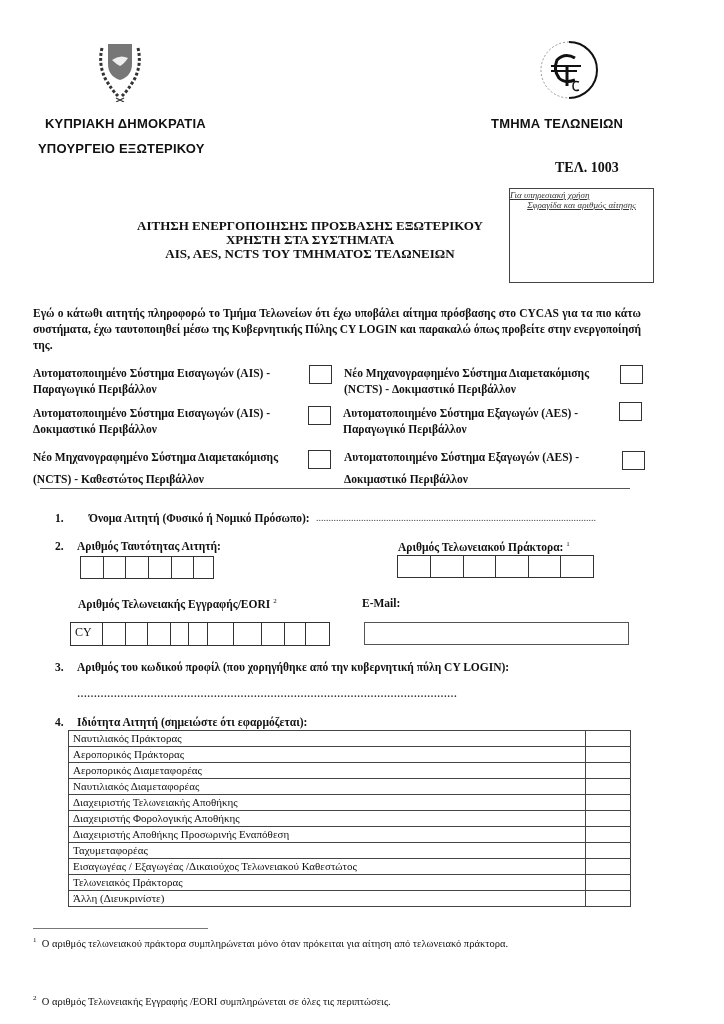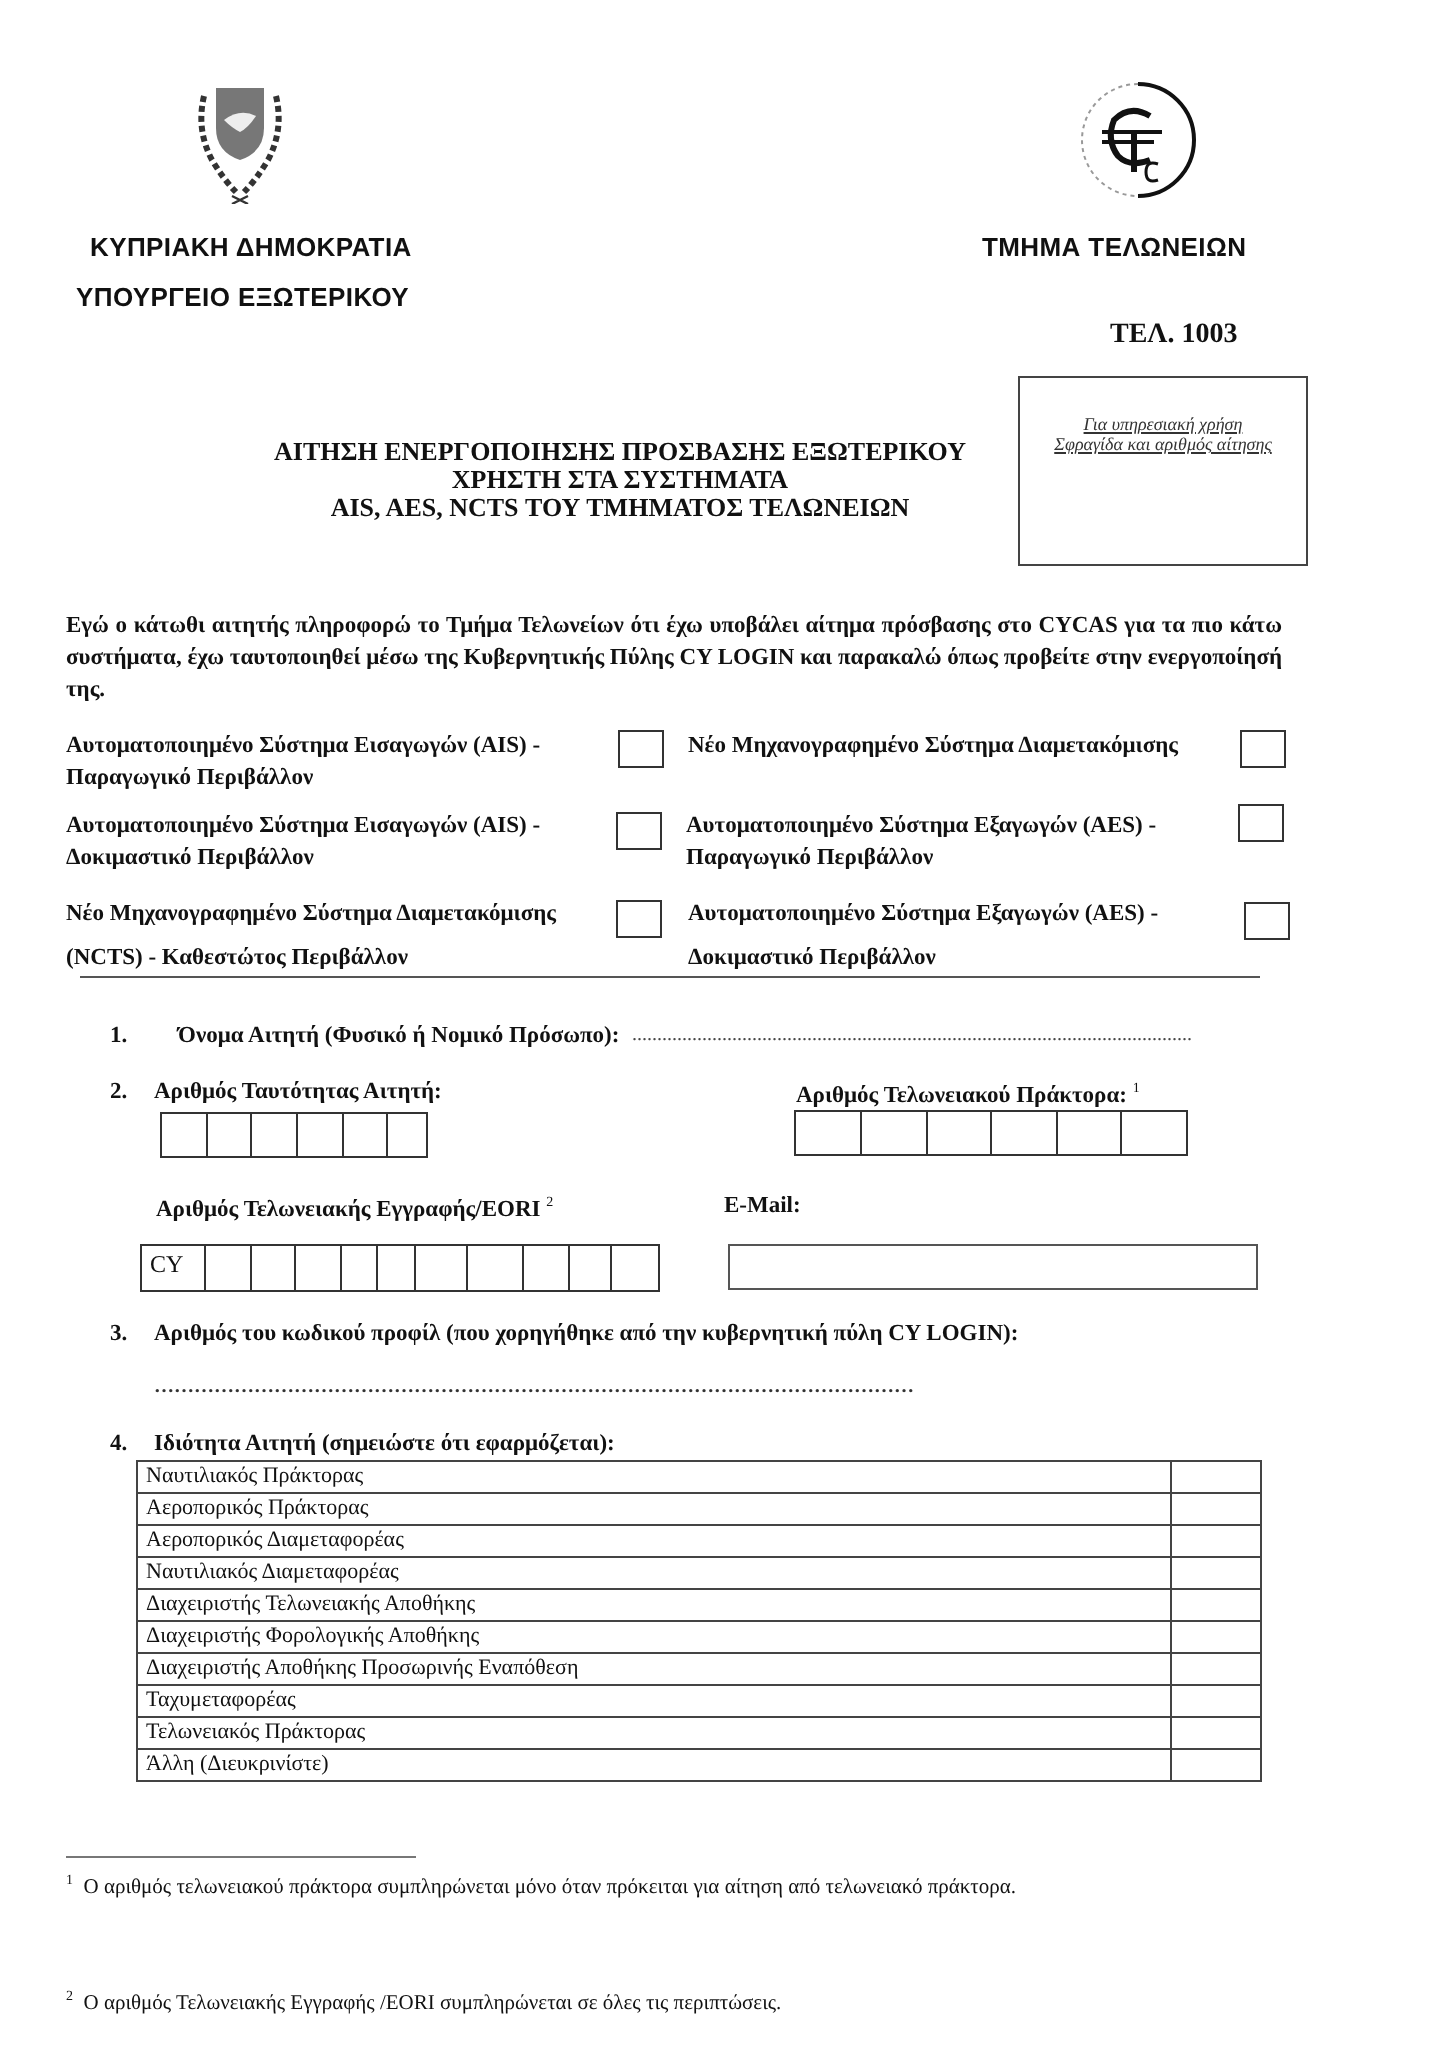--- a/index.html
+++ b/index.html
@@ -43,40 +43,41 @@
     <line x1="16" y1="28" x2="46" y2="28" stroke="#111" stroke-width="2"></line>
     <line x1="16" y1="33" x2="42" y2="33" stroke="#111" stroke-width="2"></line>
     <line x1="32" y1="28" x2="32" y2="48" stroke="#111" stroke-width="3"></line>
     <path d="M44 44 Q38 42 38 48 Q38 54 44 52" stroke="#111" stroke-width="1.5" fill="none"></path>
   </svg>
 </div>
 <div class="abs hdr" style="left:491px;top:116px;">ΤΜΗΜΑ ΤΕΛΩΝΕΙΩΝ</div>
 <div class="abs bold" style="left:555px;top:160px;font-size:14px;">ΤΕΛ. 1003</div>
 
 <div class="abs box" style="left:509px;top:188px;width:145px;height:95px;">
-  <div style="text-align:center;font-size:9px;font-style:italic;text-decoration:underline;line-height:10px;margin-top:18px;color:#333;">Για υπηρεσιακή χρήση</div>
+  <div style="font-size:9px;font-style:italic;text-decoration:underline;line-height:10px;margin-top:1px;color:#333;">Για υπηρεσιακή χρήση</div>
   <div style="text-align:center;font-size:9px;font-style:italic;text-decoration:underline;line-height:10px;color:#333;">Σφραγίδα και αριθμός αίτησης</div>
 </div>
 
 <div class="abs bold" style="left:100px;top:219px;width:420px;text-align:center;font-size:13px;line-height:14px;">
   <div>ΑΙΤΗΣΗ ΕΝΕΡΓΟΠΟΙΗΣΗΣ ΠΡΟΣΒΑΣΗΣ ΕΞΩΤΕΡΙΚΟΥ</div>
   <div>ΧΡΗΣΤΗ ΣΤΑ ΣΥΣΤΗΜΑΤΑ</div>
   <div>AIS, AES, NCTS ΤΟΥ ΤΜΗΜΑΤΟΣ ΤΕΛΩΝΕΙΩΝ</div>
 </div>
 
 <div class="abs bold" style="left:33px;top:305px;width:608px;font-size:11.5px;line-height:16px;text-align:justify;">Εγώ ο κάτωθι αιτητής πληροφορώ το Τμήμα Τελωνείων ότι έχω υποβάλει αίτημα πρόσβασης στο CYCAS για τα πιο κάτω συστήματα, έχω ταυτοποιηθεί μέσω της Κυβερνητικής Πύλης CY LOGIN και παρακαλώ όπως προβείτε στην ενεργοποίησή της.</div>
 
 <div class="sys" style="left:33px;top:365px;">
   <div>Αυτοματοποιημένο Σύστημα Εισαγωγών (AIS) -</div>
     <div>Παραγωγικό Περιβάλλον</div>
 </div>
 <div class="cb" style="left:309px;top:365px;"></div>
 
 <div class="sys" style="left:344px;top:365px;">
   <div>Νέο Μηχανογραφημένο Σύστημα Διαμετακόμισης</div>
+    <div>(NCTS) - Δοκιμαστικό Περιβάλλον</div>
 </div>
 <div class="cb" style="left:620px;top:365px;"></div>
 
 <div class="sys" style="left:33px;top:405px;">
   <div>Αυτοματοποιημένο Σύστημα Εισαγωγών (AIS) -</div>
     <div>Δοκιμαστικό Περιβάλλον</div>
 </div>
 <div class="cb" style="left:308px;top:406px;"></div>
 
 <div class="sys" style="left:343px;top:405px;">
@@ -177,20 +178,24 @@
       </tr>
   <tr>
         <td>Διαχειριστής Αποθήκης Προσωρινής Εναπόθεση</td>
         <td class="chk"></td>
       </tr>
   <tr>
         <td>Ταχυμεταφορέας</td>
         <td class="chk"></td>
       </tr>
   <tr>
+        <td>Εισαγωγέας / Εξαγωγέας /Δικαιούχος Τελωνειακού Καθεστώτος</td>
+        <td class="chk"></td>
+      </tr>
+  <tr>
         <td>Τελωνειακός Πράκτορας</td>
         <td class="chk"></td>
       </tr>
   <tr>
         <td>Άλλη  (Διευκρινίστε)</td>
         <td class="chk"></td>
       </tr>
 </tbody>
   </table>
 

